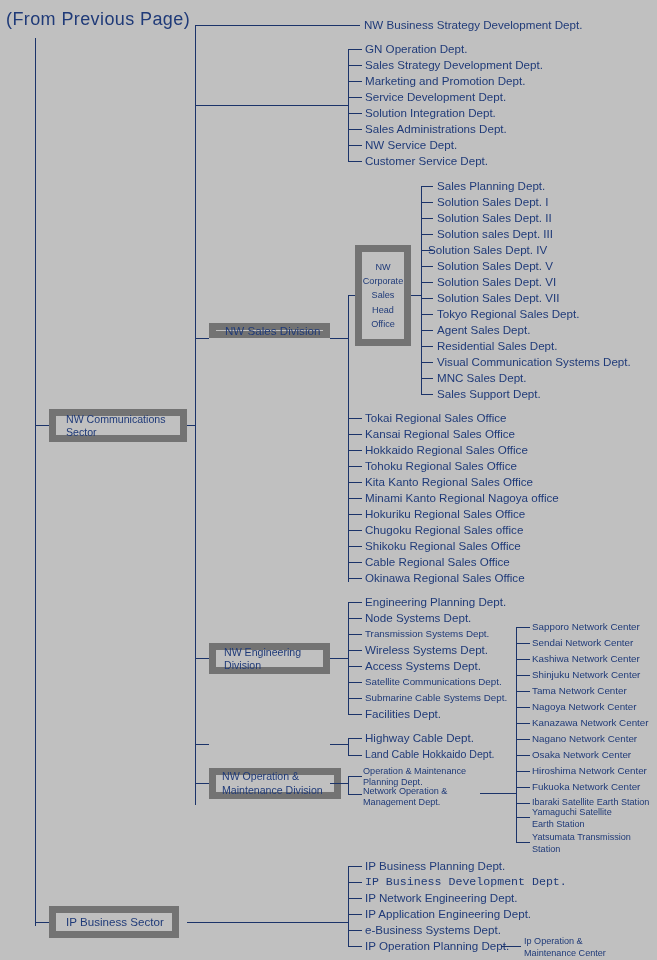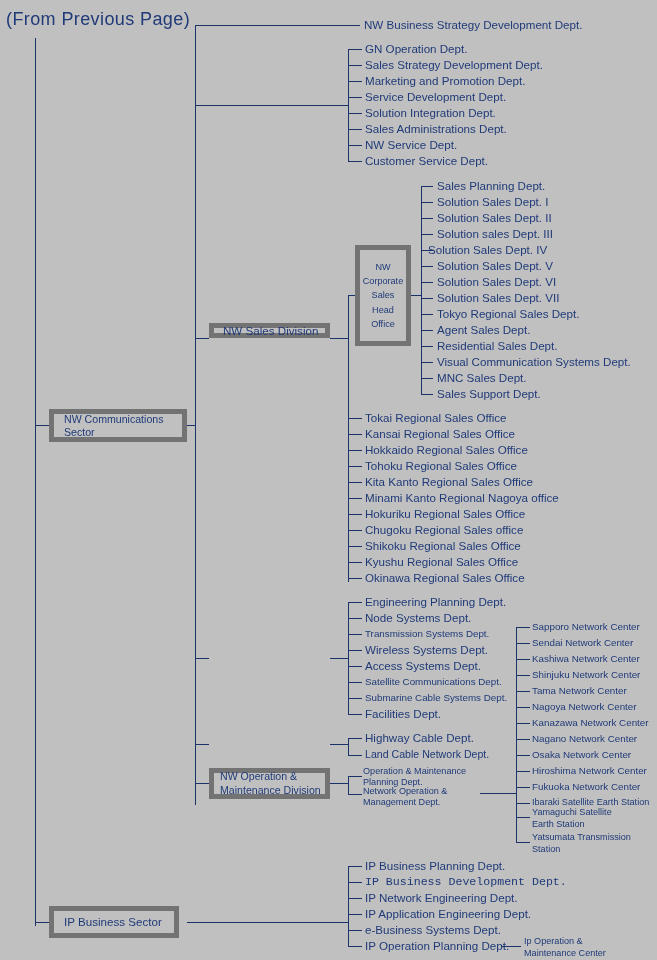--- a/index.html
+++ b/index.html
@@ -10,21 +10,21 @@
     color:#1f3a78;
     overflow:hidden;
     position:relative;
   }
   #chart{position:absolute;left:0;top:0;width:657px;height:960px;}
   .ln{position:absolute;background:#1b3369;}
   .h{height:1px;}
   .v{width:1px;}
   .box{
     position:absolute;
-    border:5px solid #737373;
+    border:7px solid #737373;
     box-sizing:border-box;
     display:flex;
     align-items:center;
     justify-content:flex-start;
     color:#1f3a78;
     background:transparent;
     line-height:1.15;
   }
   .box.ctr{justify-content:center;text-align:center;}
   .lbl{
@@ -171,25 +171,28 @@
   <div class="ln h" style="left:348px;top:514px;width:14px;"></div>
   <div class="lbl t12" style="left:365px;top:508px;">Hokuriku Regional Sales Office</div>
 
   <div class="ln h" style="left:348px;top:530px;width:14px;"></div>
   <div class="lbl t12" style="left:365px;top:524px;">Chugoku Regional Sales office</div>
 
   <div class="ln h" style="left:348px;top:546px;width:14px;"></div>
   <div class="lbl t12" style="left:365px;top:540px;">Shikoku Regional Sales Office</div>
 
   <div class="ln h" style="left:348px;top:562px;width:14px;"></div>
-  <div class="lbl t12" style="left:365px;top:556px;">Kyushu Regional Sales Office</div>
+  <div class="lbl t12" style="left:365px;top:556px;">Cable Regional Sales Office</div>
 
   <div class="ln h" style="left:348px;top:578px;width:14px;"></div>
   <div class="lbl t12" style="left:365px;top:572px;">Okinawa Regional Sales Office</div>
 
+  <div class="box t11" style="left:209px;top:643px;width:121px;height:31px;padding-left:8px;">
+    <span>NW Engineering Division</span>
+  </div>
   <div class="ln h" style="left:195px;top:658px;width:14px;"></div>
   <div class="ln h" style="left:330px;top:658px;width:18px;"></div>
   <div class="ln v" style="left:348px;top:602px;height:112px;"></div>
 
   <div class="ln h" style="left:348px;top:602px;width:14px;"></div>
   <div class="lbl t12" style="left:365px;top:596px;">Engineering Planning Dept.</div>
 
   <div class="ln h" style="left:348px;top:618px;width:14px;"></div>
   <div class="lbl t12" style="left:365px;top:612px;">Node Systems Dept.</div>
 
@@ -212,23 +215,23 @@
   <div class="lbl t12" style="left:365px;top:708px;">Facilities Dept.</div>
 
   <div class="ln h" style="left:195px;top:744px;width:14px;"></div>
   <div class="ln h" style="left:330px;top:744px;width:18px;"></div>
   <div class="ln v" style="left:348px;top:738px;height:17px;"></div>
 
   <div class="ln h" style="left:348px;top:738px;width:14px;"></div>
   <div class="lbl t12" style="left:365px;top:732px;">Highway Cable Dept.</div>
 
   <div class="ln h" style="left:348px;top:755px;width:14px;"></div>
-  <div class="lbl t11" style="left:365px;top:749px;">Land Cable Network Dept.</div>
-
-  <div class="box t11 wrap" style="left:209px;top:768px;width:121px;height:31px;padding-left:6px;">
+  <div class="lbl t11" style="left:365px;top:749px;">Land Cable Hokkaido Dept.</div>
+
+  <div class="box t11 wrap" style="left:209px;top:768px;width:132px;height:31px;padding-left:6px;">
     <span style="white-space:pre;line-height:1.25;">NW Operation &amp;
 Maintenance Division</span>
   </div>
   <div class="ln h" style="left:195px;top:783px;width:14px;"></div>
   <div class="ln h" style="left:330px;top:783px;width:18px;"></div>
   <div class="ln v" style="left:348px;top:776px;height:18px;"></div>
 
   <div class="ln h" style="left:348px;top:776px;width:14px;"></div>
   <div class="lbl t9 wrap" style="left:363px;top:766px;white-space:pre;line-height:1.25;">Operation &amp; Maintenance
 Planning Dept.</div>

